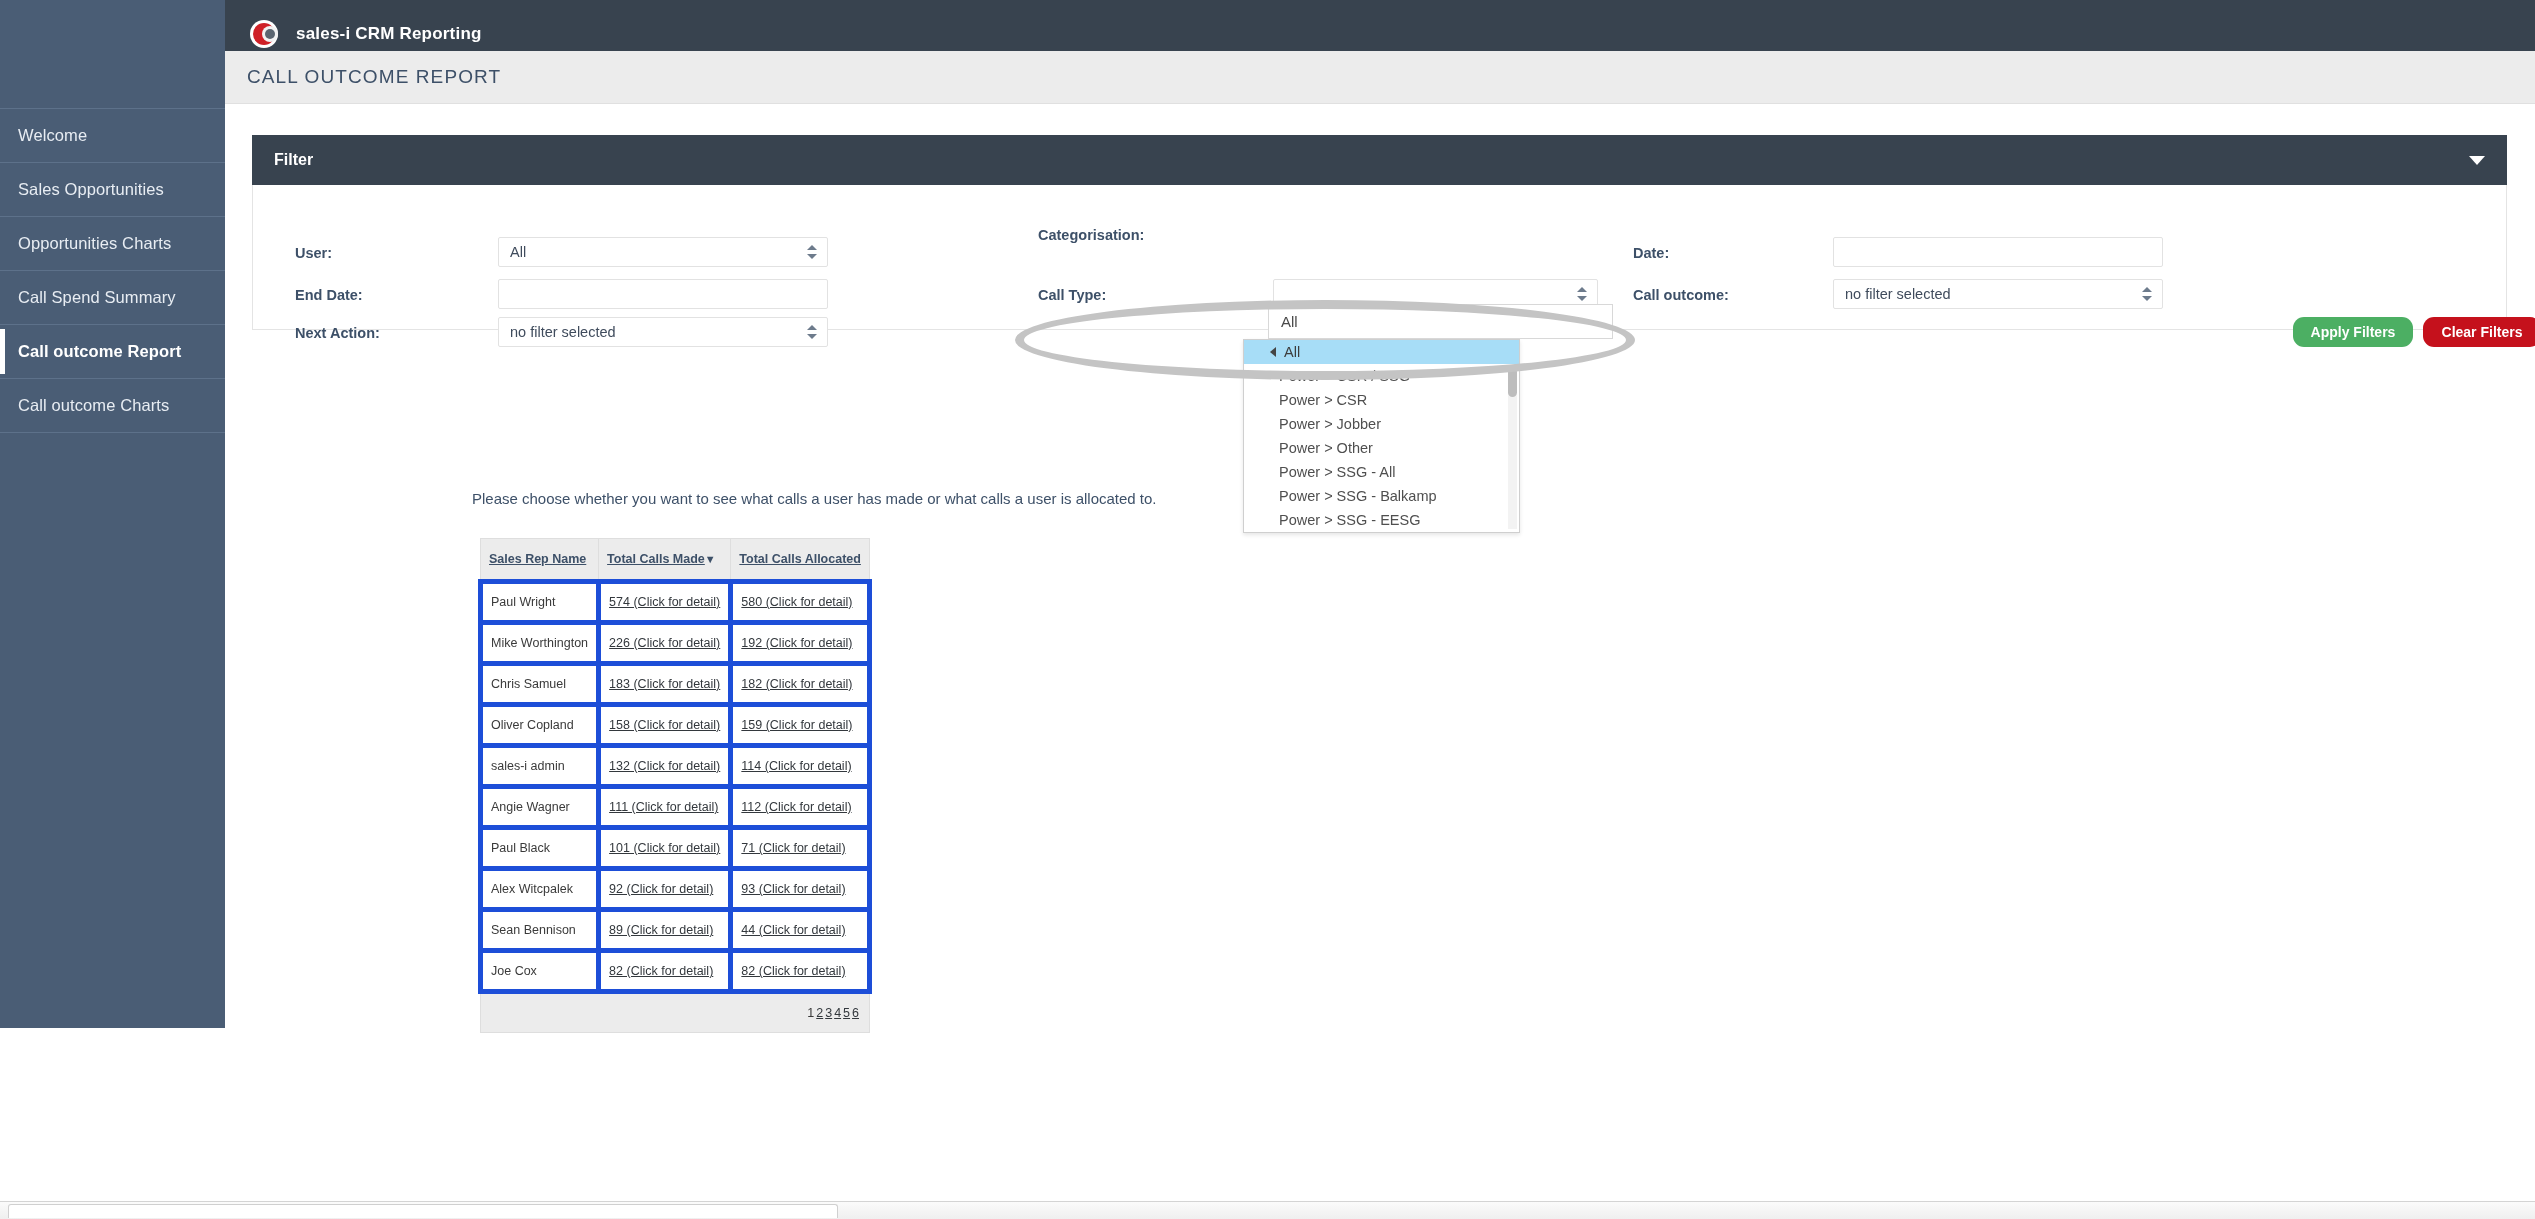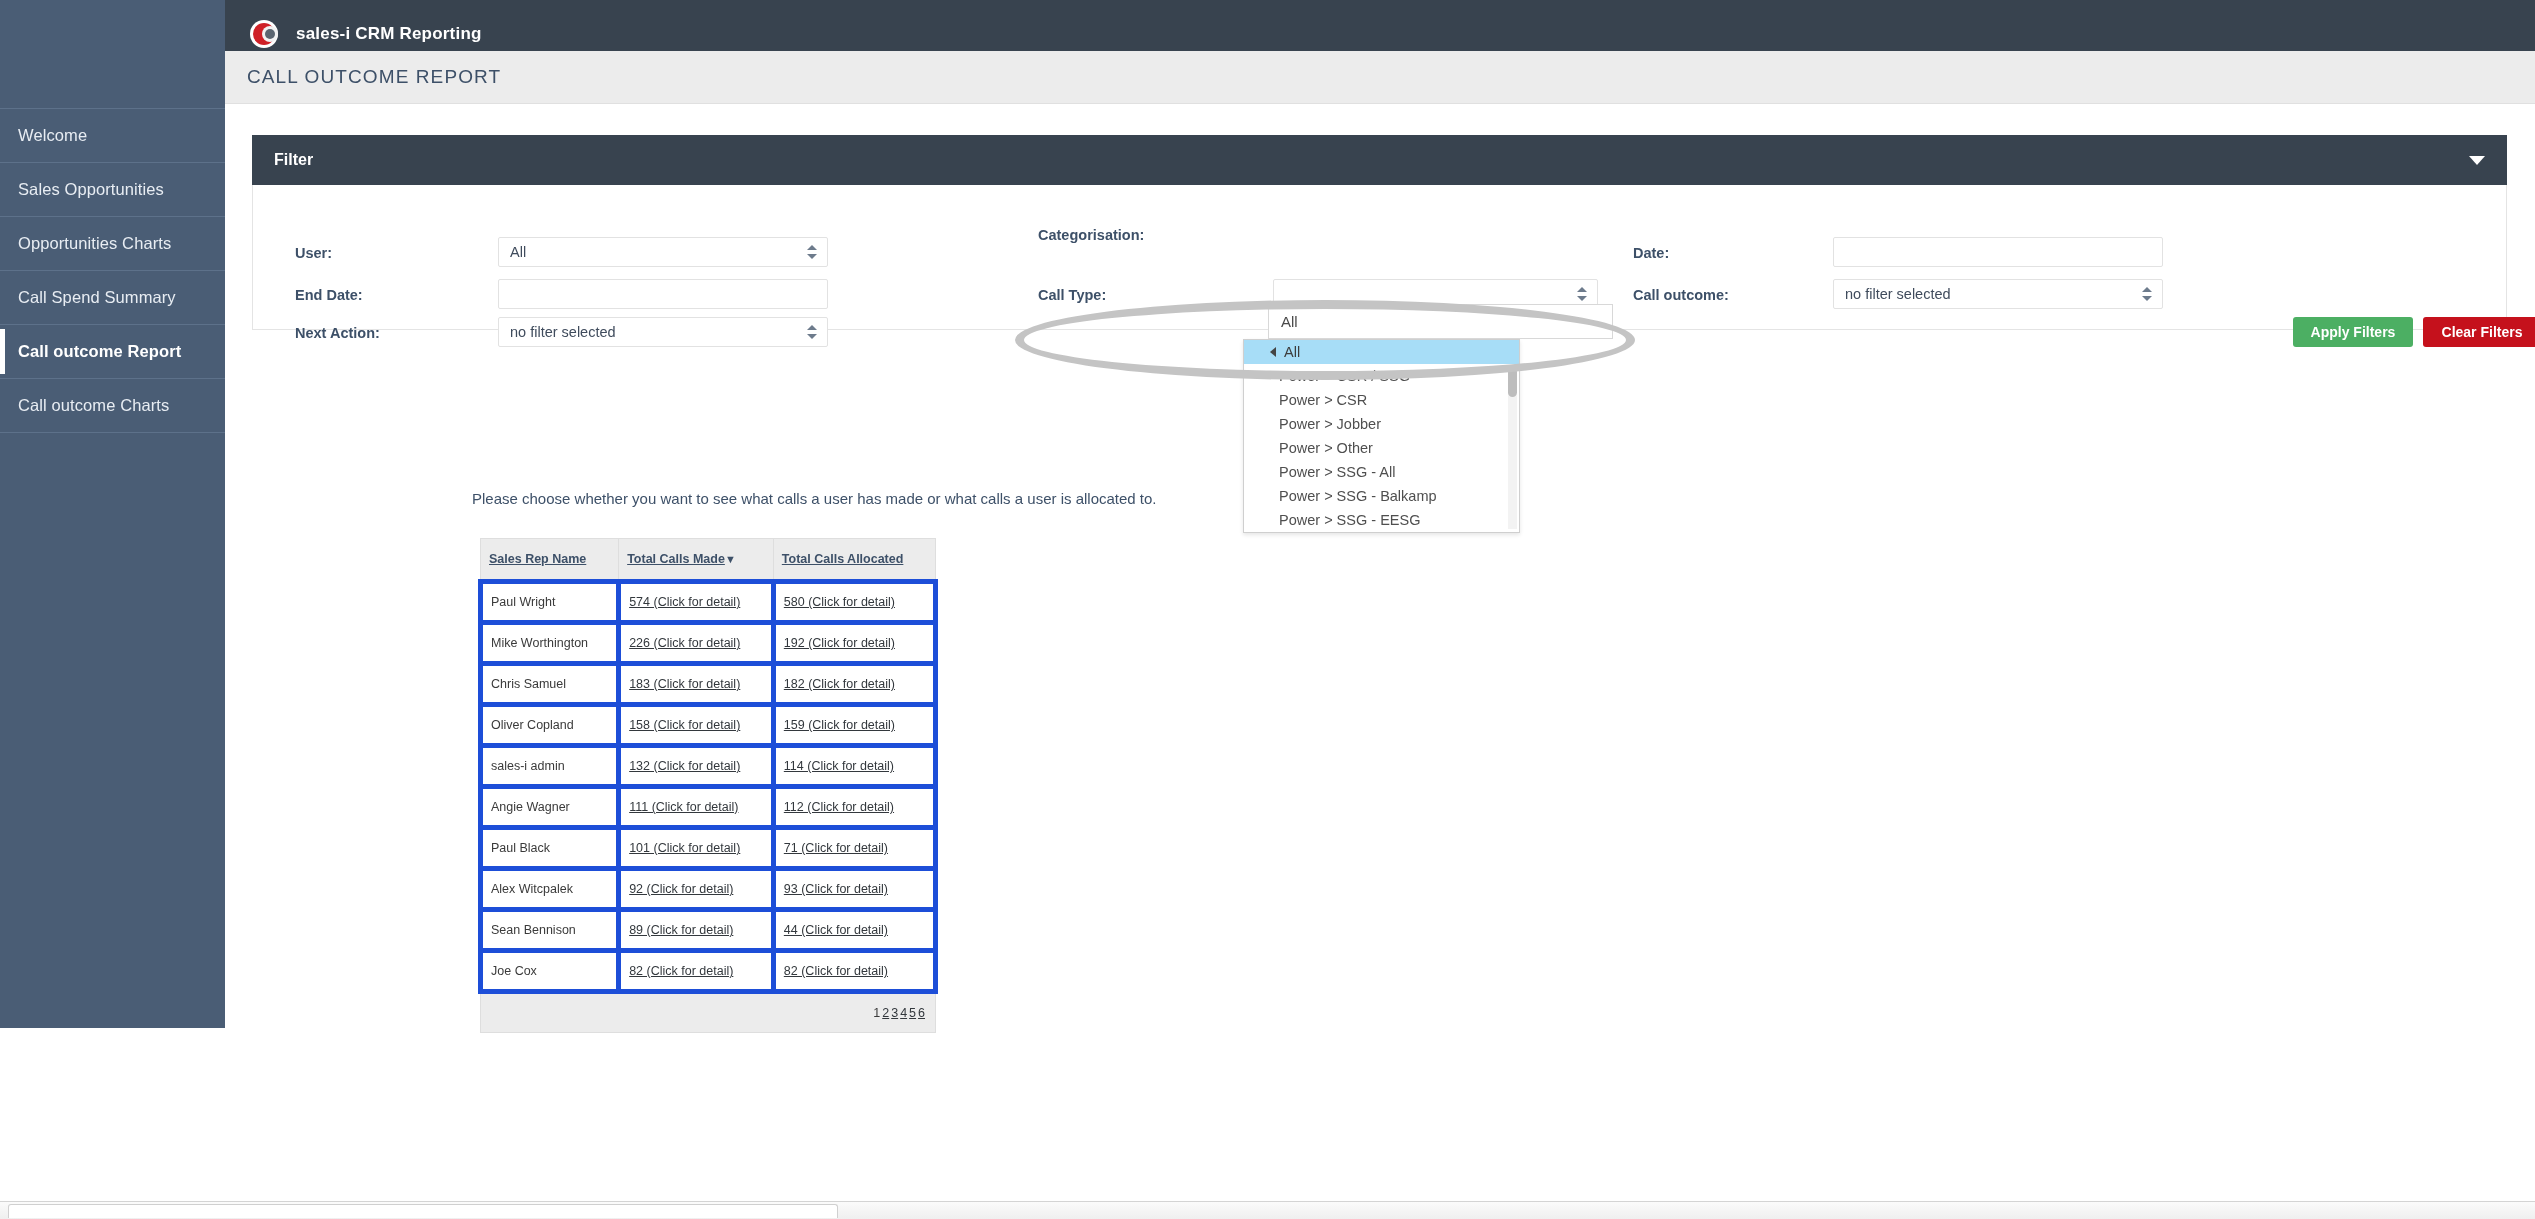--- a/index.html
+++ b/index.html
@@ -117,21 +117,21 @@
   }
   .updown::before, .updown::after{
     content:""; position:absolute; left:0;
     border-left:5px solid transparent; border-right:5px solid transparent;
   }
   .updown::before{ top:1px; border-bottom:5px solid #6d7b8c; }
   .updown::after{ bottom:1px; border-top:5px solid #6d7b8c; }
 
   .btn{
     position:absolute; height:30px; border:none; color:#fff;
-    font-size:14px; font-weight:bold; border-radius:3px; cursor:pointer;
+    font-size:14px; font-weight:bold; border-radius:11px; cursor:pointer;
     font-family:"Liberation Sans", sans-serif;
   }
   #btn-apply{ background:#4caf63; }
   #btn-clear{ background:#c5111c; }
 
   
   #cat-input{
     position:absolute; left:1043px; top:200px; width:345px; height:35px;
     border:1px solid #d8d8d8; background:#fff; z-index:30;
     display:flex; align-items:center; padding-left:12px;
@@ -173,21 +173,21 @@
   }
 
   
   #instruction{
     position:absolute; left:247px; top:386px;
     color:#3d5068; font-size:15px;
   }
 
   
   #report-table{
-    position:absolute; left:253px; top:434px; width:460px;
+    position:absolute; left:253px; top:434px; width:394px;
     border-collapse:collapse; background:#fff;
     font-size:12.5px;
   }
   #report-table th{
     background:#ececec; padding:13px 8px; text-align:left;
     color:#3d5068; font-size:12.5px; font-weight:bold;
     border:1px solid #dedede; white-space:nowrap;
   }
   #report-table th u{ text-decoration:underline; cursor:pointer; }
   #report-table td{

